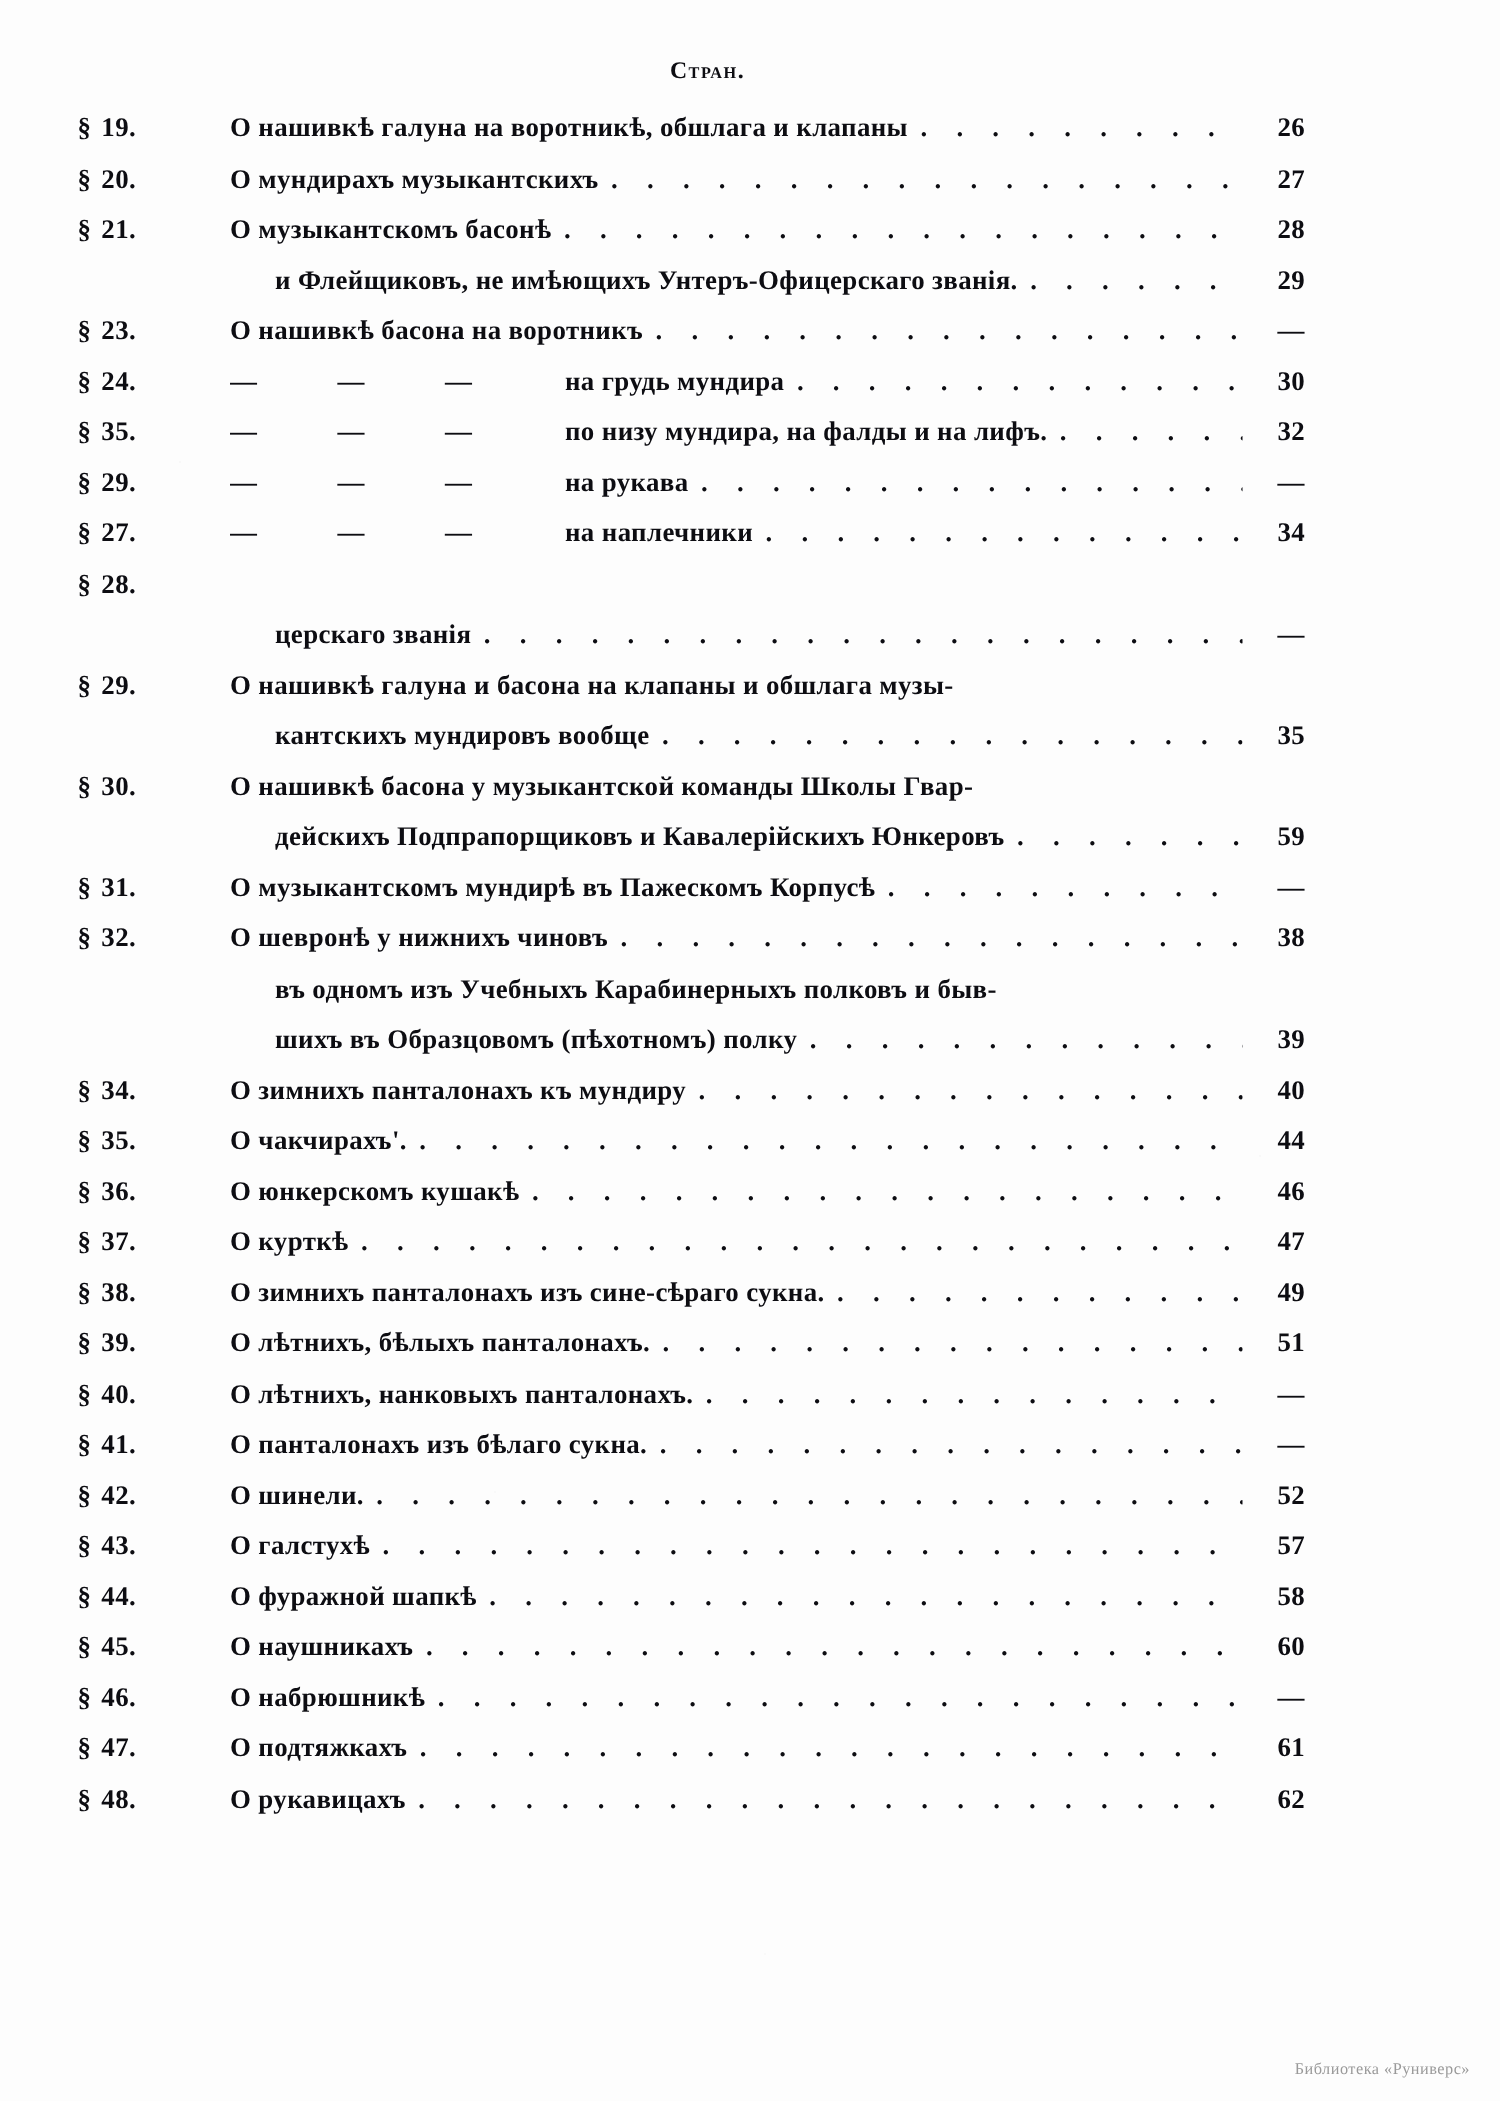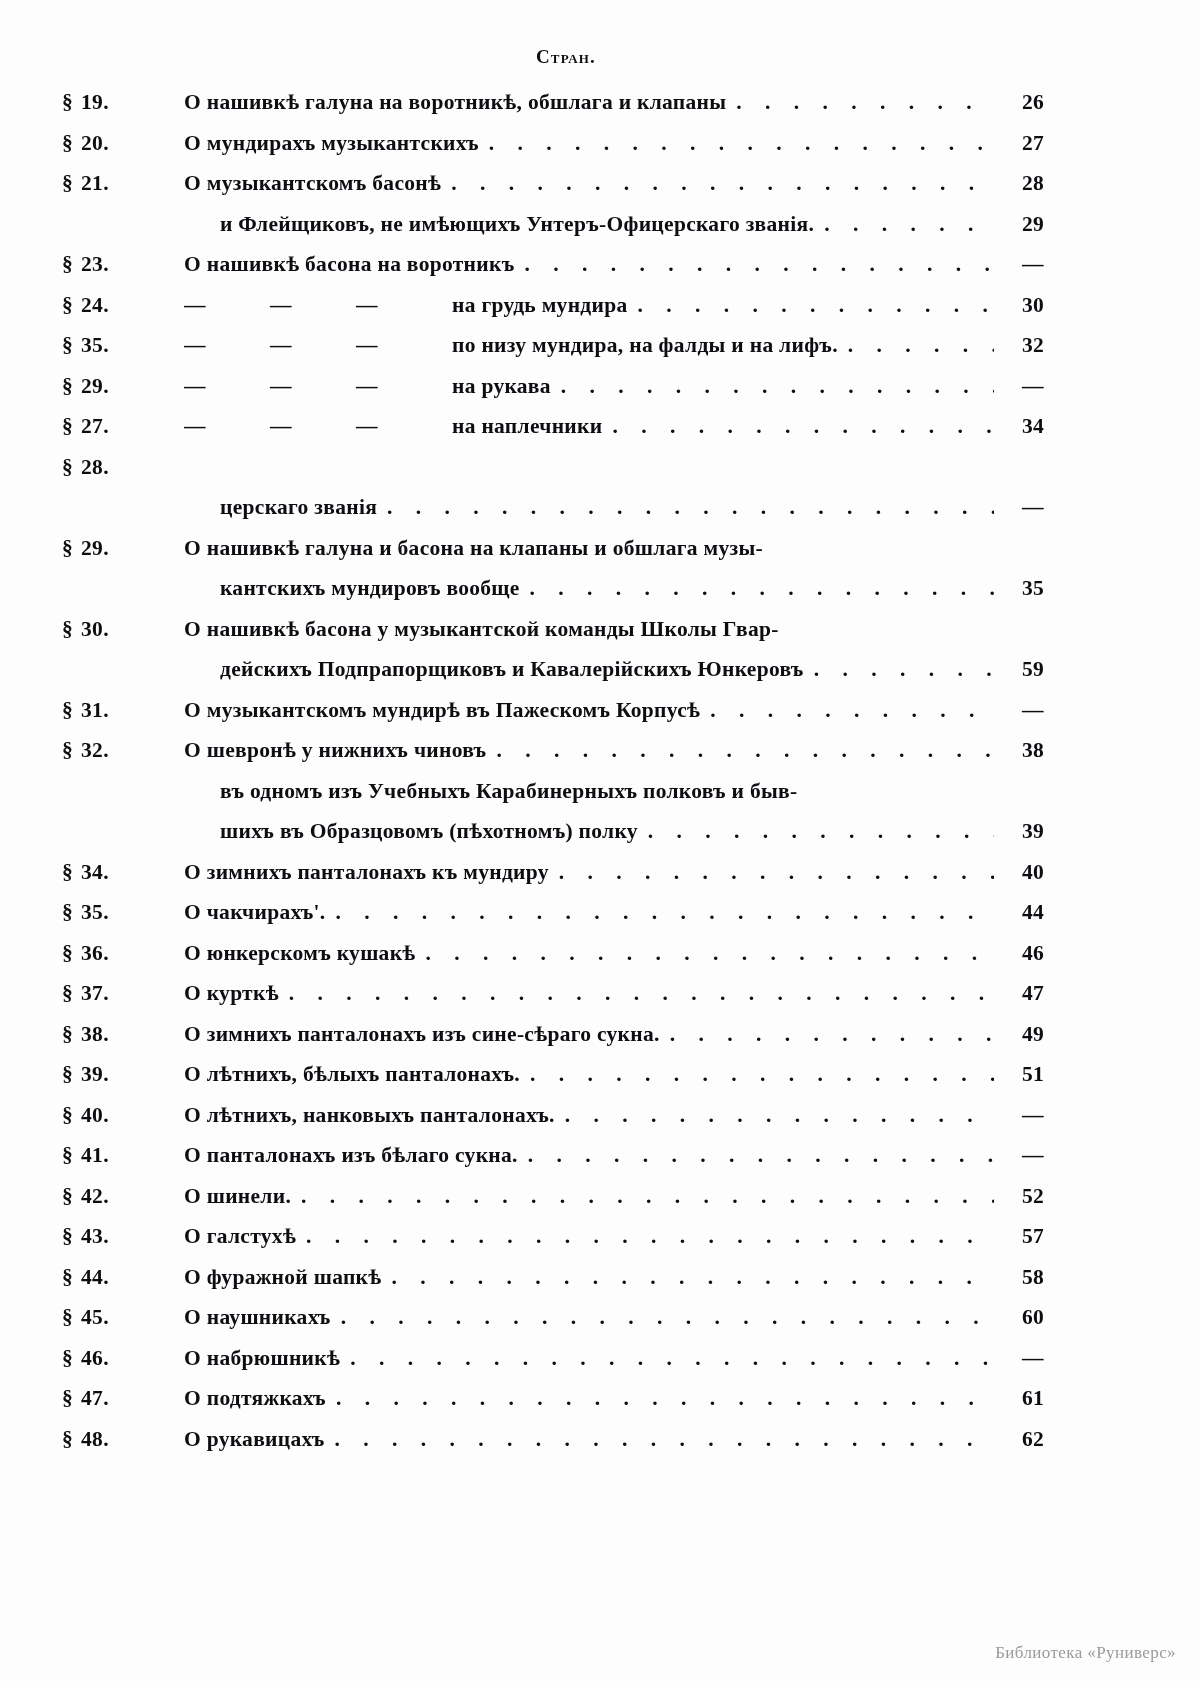--- a/index.html
+++ b/index.html
@@ -115,21 +115,21 @@
   .dashes span {
     display: inline-block;
     width: 86px;
     text-align: left;
   }
   .footer-mark {
     position: absolute;
     right: 24px;
     bottom: 18px;
     font-family: "Liberation Serif", serif;
-    font-size: 17px;
+    font-size: 13px;
     color: #9a9a9a;
     letter-spacing: 0.4px;
   }
 </style>
 </head>
 <body>
 
 <div class="page">
   <div class="content">
 

